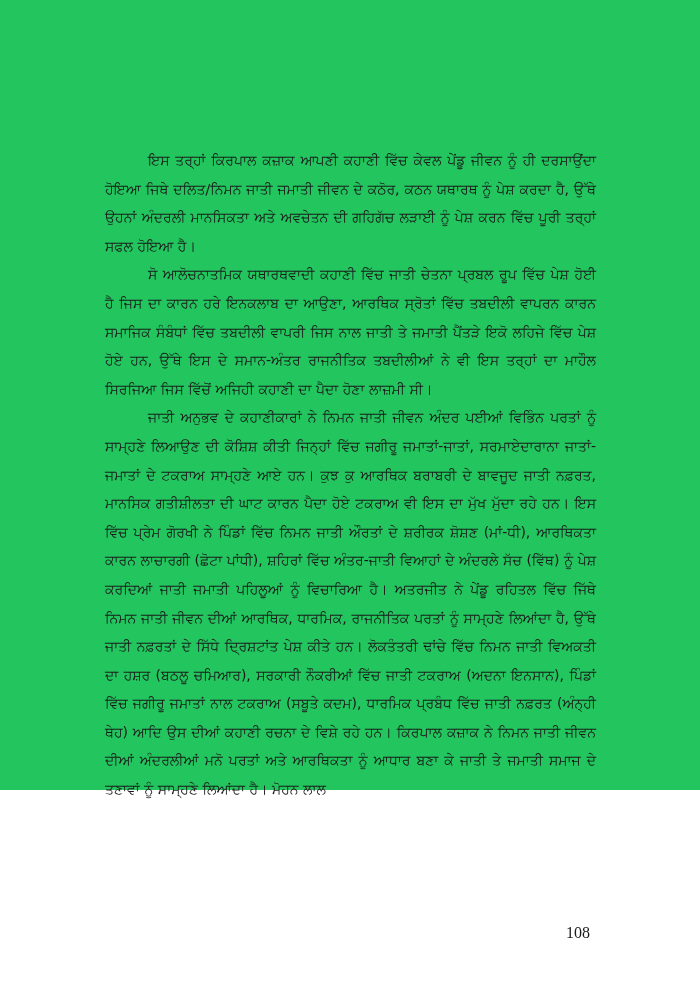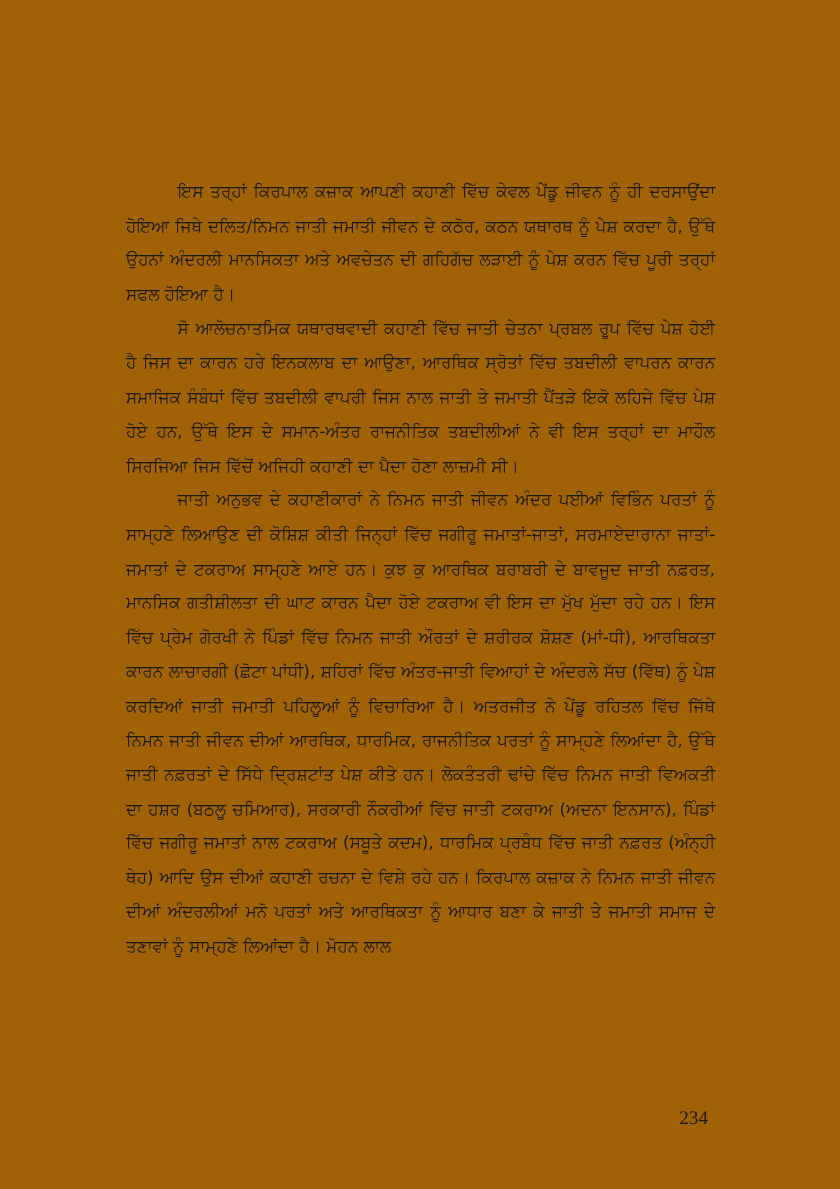--- a/index.html
+++ b/index.html
@@ -1,18 +1,18 @@
 <!DOCTYPE html>
 <html><head>
 <meta charset="utf-8">
 <style>
   html, body { margin: 0; padding: 0; background: #ffffff; }
   body { width: 700px; height: 991px; position: relative; overflow: hidden; }
   .page {
-    position: absolute; left: 0; top: 0; width: 700px; height: 991px; background: #a16207;
+    position: absolute; left: 0; top: 0; width: 700px; height: 790px; background: #22c55e;
   }
   .body-text {
     position: absolute;
     left: 105px;
     top: 146px;
     width: 491px;
     font-family: "DejaVu Sans", sans-serif;
     font-size: 14px;
     line-height: 28.6px;
     color: #1a1a1a;
@@ -34,14 +34,14 @@
 </style>
 </head>
 <body>
 
 <div class="page">
   <div class="body-text">
     <p class="para">ਇਸ ਤਰ੍ਹਾਂ ਕਿਰਪਾਲ ਕਜ਼ਾਕ ਆਪਣੀ ਕਹਾਣੀ ਵਿੱਚ ਕੇਵਲ ਪੇਂਡੂ ਜੀਵਨ ਨੂੰ ਹੀ ਦਰਸਾਉਂਦਾ ਹੋਇਆ ਜਿਥੇ ਦਲਿਤ/ਨਿਮਨ ਜਾਤੀ ਜਮਾਤੀ ਜੀਵਨ ਦੇ ਕਠੋਰ, ਕਠਨ ਯਥਾਰਥ ਨੂੰ ਪੇਸ਼ ਕਰਦਾ ਹੈ, ਉੱਥੇ ਉਹਨਾਂ ਅੰਦਰਲੀ ਮਾਨਸਿਕਤਾ ਅਤੇ ਅਵਚੇਤਨ ਦੀ ਗਹਿਗੱਚ ਲੜਾਈ ਨੂੰ ਪੇਸ਼ ਕਰਨ ਵਿੱਚ ਪੂਰੀ ਤਰ੍ਹਾਂ ਸਫਲ ਹੋਇਆ ਹੈ।</p>
     <p class="para">ਸੋ ਆਲੋਚਨਾਤਮਿਕ ਯਥਾਰਥਵਾਦੀ ਕਹਾਣੀ ਵਿੱਚ ਜਾਤੀ ਚੇਤਨਾ ਪ੍ਰਬਲ ਰੂਪ ਵਿੱਚ ਪੇਸ਼ ਹੋਈ ਹੈ ਜਿਸ ਦਾ ਕਾਰਨ ਹਰੇ ਇਨਕਲਾਬ ਦਾ ਆਉਣਾ, ਆਰਥਿਕ ਸ੍ਰੋਤਾਂ ਵਿੱਚ ਤਬਦੀਲੀ ਵਾਪਰਨ ਕਾਰਨ ਸਮਾਜਿਕ ਸੰਬੰਧਾਂ ਵਿੱਚ ਤਬਦੀਲੀ ਵਾਪਰੀ ਜਿਸ ਨਾਲ ਜਾਤੀ ਤੇ ਜਮਾਤੀ ਪੈਂਤੜੇ ਇਕੋ ਲਹਿਜੇ ਵਿੱਚ ਪੇਸ਼ ਹੋਏ ਹਨ, ਉੱਥੇ ਇਸ ਦੇ ਸਮਾਨ-ਅੰਤਰ ਰਾਜਨੀਤਿਕ ਤਬਦੀਲੀਆਂ ਨੇ ਵੀ ਇਸ ਤਰ੍ਹਾਂ ਦਾ ਮਾਹੌਲ ਸਿਰਜਿਆ ਜਿਸ ਵਿੱਚੋਂ ਅਜਿਹੀ ਕਹਾਣੀ ਦਾ ਪੈਦਾ ਹੋਣਾ ਲਾਜ਼ਮੀ ਸੀ।</p>
     <p class="para">ਜਾਤੀ ਅਨੁਭਵ ਦੇ ਕਹਾਣੀਕਾਰਾਂ ਨੇ ਨਿਮਨ ਜਾਤੀ ਜੀਵਨ ਅੰਦਰ ਪਈਆਂ ਵਿਭਿੰਨ ਪਰਤਾਂ ਨੂੰ ਸਾਮ੍ਹਣੇ ਲਿਆਉਣ ਦੀ ਕੋਸ਼ਿਸ਼ ਕੀਤੀ ਜਿਨ੍ਹਾਂ ਵਿੱਚ ਜਗੀਰੂ ਜਮਾਤਾਂ-ਜਾਤਾਂ, ਸਰਮਾਏਦਾਰਾਨਾ ਜਾਤਾਂ-ਜਮਾਤਾਂ ਦੇ ਟਕਰਾਅ ਸਾਮ੍ਹਣੇ ਆਏ ਹਨ। ਕੁਝ ਕੁ ਆਰਥਿਕ ਬਰਾਬਰੀ ਦੇ ਬਾਵਜੂਦ ਜਾਤੀ ਨਫ਼ਰਤ, ਮਾਨਸਿਕ ਗਤੀਸ਼ੀਲਤਾ ਦੀ ਘਾਟ ਕਾਰਨ ਪੈਦਾ ਹੋਏ ਟਕਰਾਅ ਵੀ ਇਸ ਦਾ ਮੁੱਖ ਮੁੱਦਾ ਰਹੇ ਹਨ। ਇਸ ਵਿੱਚ ਪ੍ਰੇਮ ਗੋਰਖੀ ਨੇ ਪਿੰਡਾਂ ਵਿੱਚ ਨਿਮਨ ਜਾਤੀ ਔਰਤਾਂ ਦੇ ਸ਼ਰੀਰਕ ਸ਼ੋਸ਼ਣ (ਮਾਂ-ਧੀ), ਆਰਥਿਕਤਾ ਕਾਰਨ ਲਾਚਾਰਗੀ (ਛੋਟਾ ਪਾਂਧੀ), ਸ਼ਹਿਰਾਂ ਵਿੱਚ ਅੰਤਰ-ਜਾਤੀ ਵਿਆਹਾਂ ਦੇ ਅੰਦਰਲੇ ਸੱਚ (ਵਿੱਥ) ਨੂੰ ਪੇਸ਼ ਕਰਦਿਆਂ ਜਾਤੀ ਜਮਾਤੀ ਪਹਿਲੂਆਂ ਨੂੰ ਵਿਚਾਰਿਆ ਹੈ। ਅਤਰਜੀਤ ਨੇ ਪੇਂਡੂ ਰਹਿਤਲ ਵਿੱਚ ਜਿੱਥੇ ਨਿਮਨ ਜਾਤੀ ਜੀਵਨ ਦੀਆਂ ਆਰਥਿਕ, ਧਾਰਮਿਕ, ਰਾਜਨੀਤਿਕ ਪਰਤਾਂ ਨੂੰ ਸਾਮ੍ਹਣੇ ਲਿਆਂਦਾ ਹੈ, ਉੱਥੇ ਜਾਤੀ ਨਫ਼ਰਤਾਂ ਦੇ ਸਿੱਧੇ ਦ੍ਰਿਸ਼ਟਾਂਤ ਪੇਸ਼ ਕੀਤੇ ਹਨ। ਲੋਕਤੰਤਰੀ ਢਾਂਚੇ ਵਿੱਚ ਨਿਮਨ ਜਾਤੀ ਵਿਅਕਤੀ ਦਾ ਹਸ਼ਰ (ਬਠਲੂ ਚਮਿਆਰ), ਸਰਕਾਰੀ ਨੌਕਰੀਆਂ ਵਿੱਚ ਜਾਤੀ ਟਕਰਾਅ (ਅਦਨਾ ਇਨਸਾਨ), ਪਿੰਡਾਂ ਵਿੱਚ ਜਗੀਰੂ ਜਮਾਤਾਂ ਨਾਲ ਟਕਰਾਅ (ਸਬੂਤੇ ਕਦਮ), ਧਾਰਮਿਕ ਪ੍ਰਬੰਧ ਵਿੱਚ ਜਾਤੀ ਨਫ਼ਰਤ (ਅੰਨ੍ਹੀ ਥੇਹ) ਆਦਿ ਉਸ ਦੀਆਂ ਕਹਾਣੀ ਰਚਨਾ ਦੇ ਵਿਸ਼ੇ ਰਹੇ ਹਨ। ਕਿਰਪਾਲ ਕਜ਼ਾਕ ਨੇ ਨਿਮਨ ਜਾਤੀ ਜੀਵਨ ਦੀਆਂ ਅੰਦਰਲੀਆਂ ਮਨੋ ਪਰਤਾਂ ਅਤੇ ਆਰਥਿਕਤਾ ਨੂੰ ਆਧਾਰ ਬਣਾ ਕੇ ਜਾਤੀ ਤੇ ਜਮਾਤੀ ਸਮਾਜ ਦੇ ਤਣਾਵਾਂ ਨੂੰ ਸਾਮ੍ਹਣੇ ਲਿਆਂਦਾ ਹੈ। ਮੋਹਨ ਲਾਲ</p>
   </div>
-  <div class="page-number">234</div>
+  <div class="page-number">108</div>
 </div>
 
 </body></html>

